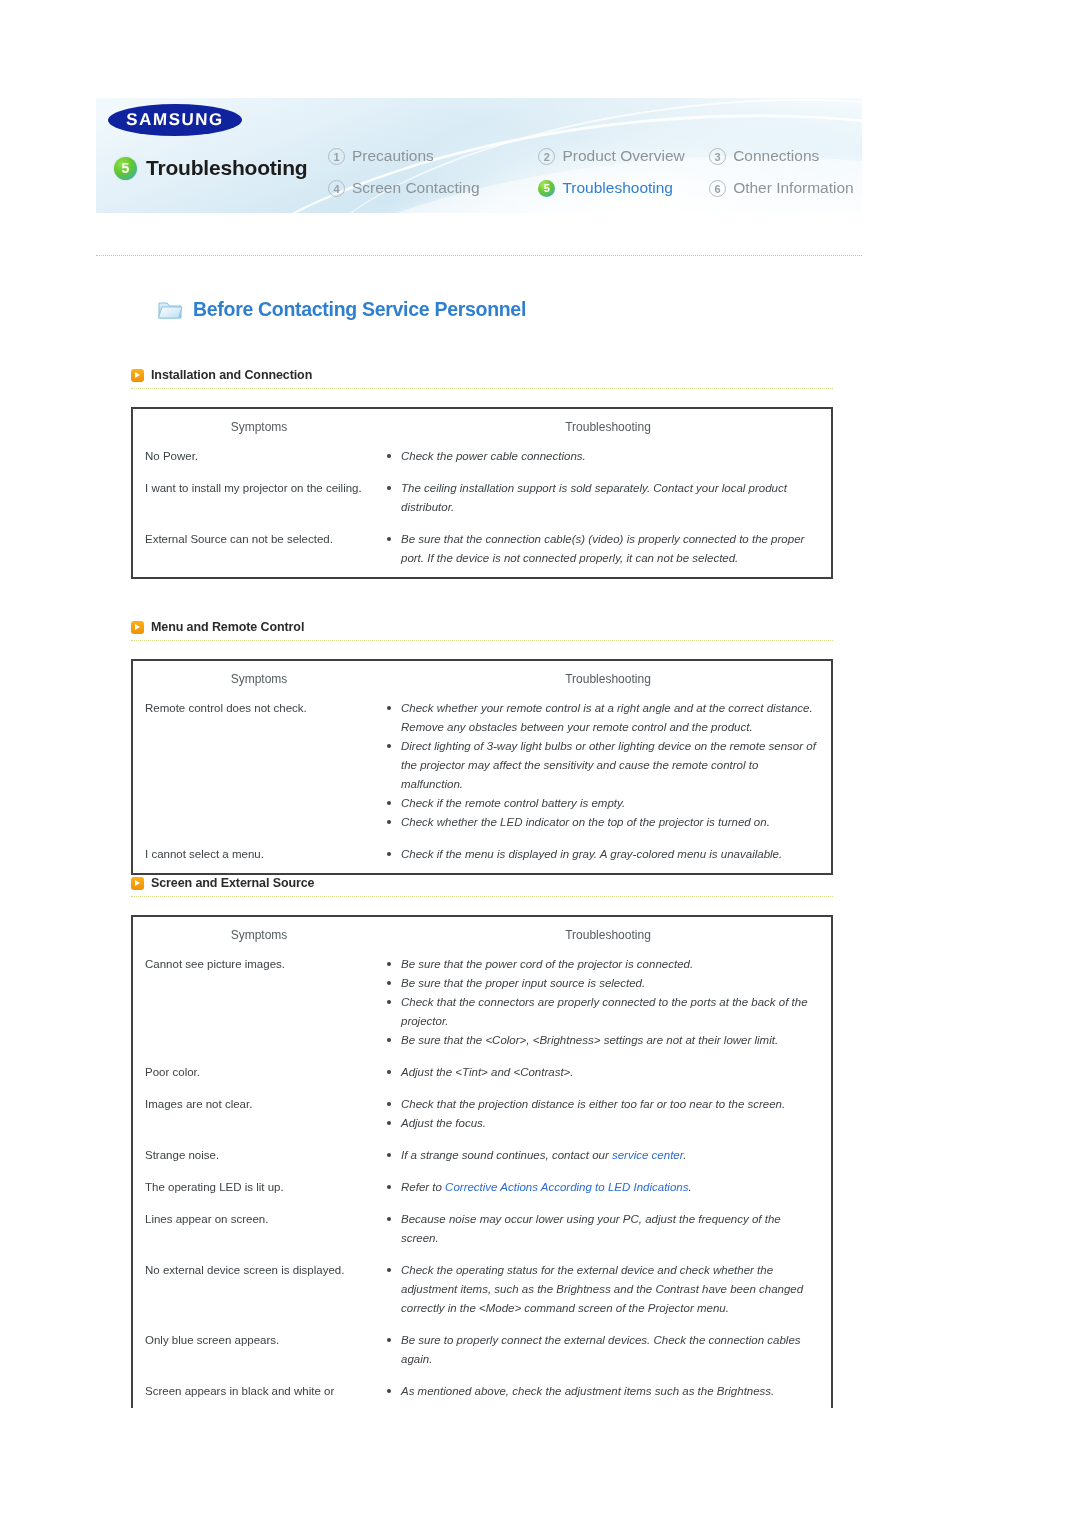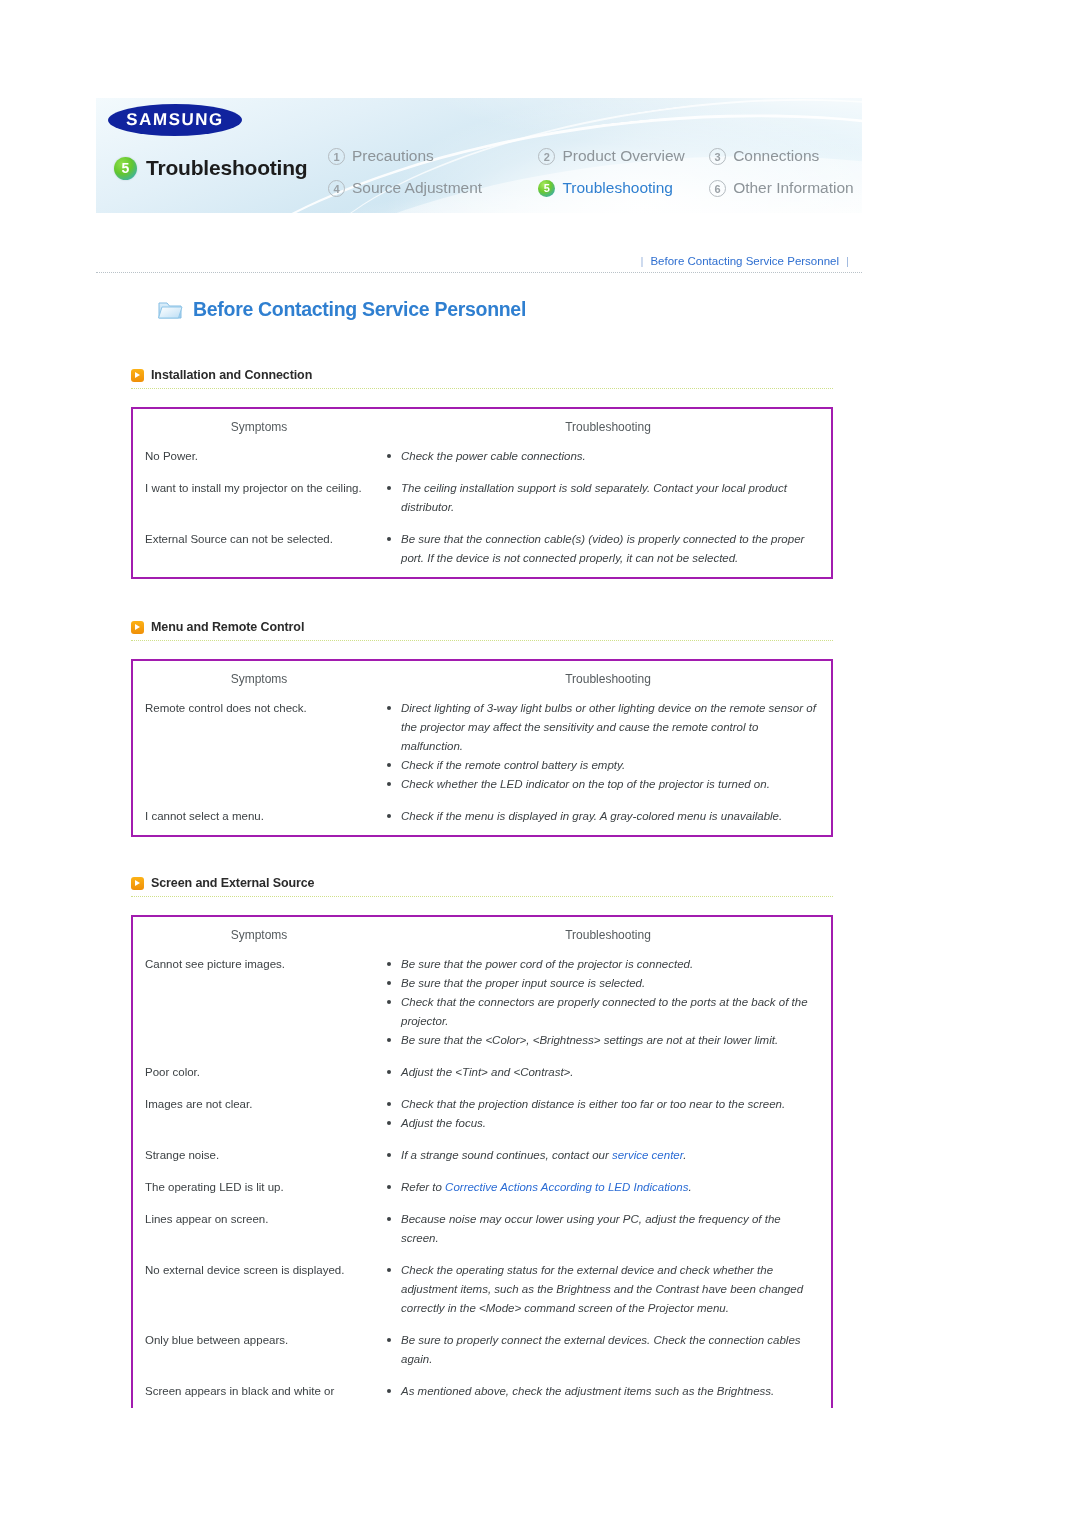--- a/index.html
+++ b/index.html
@@ -241,21 +241,21 @@
     color: #2b2b2b;
     letter-spacing: -0.1px;
   }
   .sec-rule {
     height: 1px;
     border-top: 1px dotted #cfe08a;
     margin-top: 3px;
   }
 
   .tbl {
-    border: 2px solid #a21caf;
+    border: 2px solid #404040;
     margin-top: 17px;
     box-sizing: border-box;
     background: #ffffff;
   }
   .tbl-head {
     display: flex;
     padding: 11px 0 9px 0;
   }
   .th {
     font-size: 12px;
@@ -331,38 +331,35 @@
         <span>Product Overview</span>
       </div>
       <div class="nav-item nav-c3">
         <span class="circ">3</span>
         <span>Connections</span>
       </div>
     </div>
     <div class="nav-row">
       <div class="nav-item nav-c1">
         <span class="circ">4</span>
-        <span>Source Adjustment</span>
+        <span>Screen Contacting</span>
       </div>
       <div class="nav-item nav-c2 active">
         <span class="circ">5</span>
         <span>Troubleshooting</span>
       </div>
       <div class="nav-item nav-c3">
         <span class="circ">6</span>
         <span>Other Information</span>
       </div>
     </div>
   </div>
 </div>
 
 <div class="crumb-wrap">
-  <div class="crumb-line">
-    <span class="crumb-sep">|</span><span>Before Contacting Service Personnel</span><span class="crumb-sep">|</span>
-  </div>
   <div class="crumb-rule"></div>
 </div>
 
 <div class="page-title">
   <span class="folder-icon">
     <svg width="27" height="22" viewBox="0 0 27 22">
       <defs>
         <linearGradient id="fg1" x1="0" y1="0" x2="0" y2="1">
           <stop offset="0" stop-color="#dff0fb"></stop>
           <stop offset="1" stop-color="#9fcdee"></stop>
@@ -431,20 +428,21 @@
   <div class="tbl">
     <div class="tbl-head">
       <div class="th th-sym">Symptoms</div>
       <div class="th th-tr">Troubleshooting</div>
     </div>
 
     <div class="trow">
       <div class="td-sym">Remote control does not check.</div>
       <div class="td-tr">
         <ul class="blist">
+          <li>Check whether your remote control is at a right angle and at the correct distance. Remove any obstacles between your remote control and the product.</li>
           <li>Direct lighting of 3-way light bulbs or other lighting device on the remote sensor of the projector may affect the sensitivity and cause the remote control to malfunction.</li>
           <li>Check if the remote control battery is empty.</li>
           <li>Check whether the LED indicator on the top of the projector is turned on.</li>
         </ul>
       </div>
     </div>
 
     <div class="trow">
       <div class="td-sym">I cannot select a menu.</div>
       <div class="td-tr">
@@ -530,21 +528,21 @@
     <div class="trow">
       <div class="td-sym">No external device screen is displayed.</div>
       <div class="td-tr">
         <ul class="blist">
           <li>Check the operating status for the external device and check whether the adjustment items, such as the Brightness and the Contrast have been changed correctly in the &lt;Mode&gt; command screen of the Projector menu.</li>
         </ul>
       </div>
     </div>
 
     <div class="trow">
-      <div class="td-sym">Only blue between appears.</div>
+      <div class="td-sym">Only blue screen appears.</div>
       <div class="td-tr">
         <ul class="blist">
           <li>Be sure to properly connect the external devices. Check the connection cables again.</li>
         </ul>
       </div>
     </div>
 
     <div class="trow">
       <div class="td-sym">Screen appears in black and white or</div>
       <div class="td-tr">

